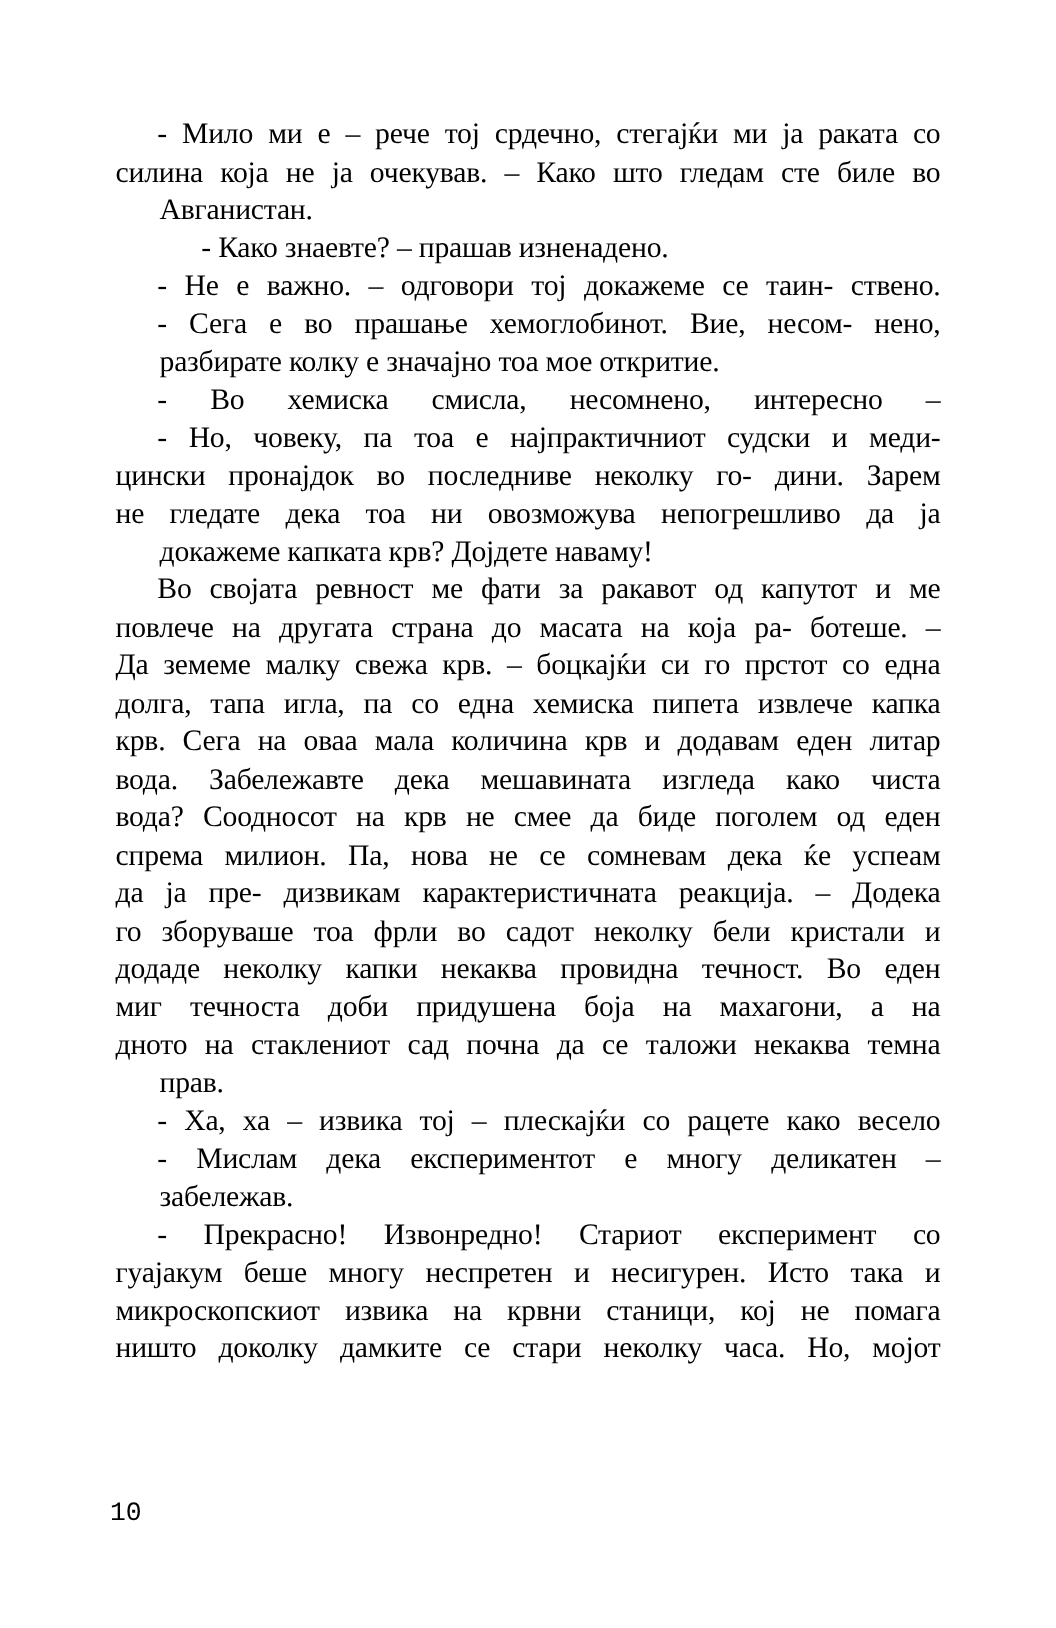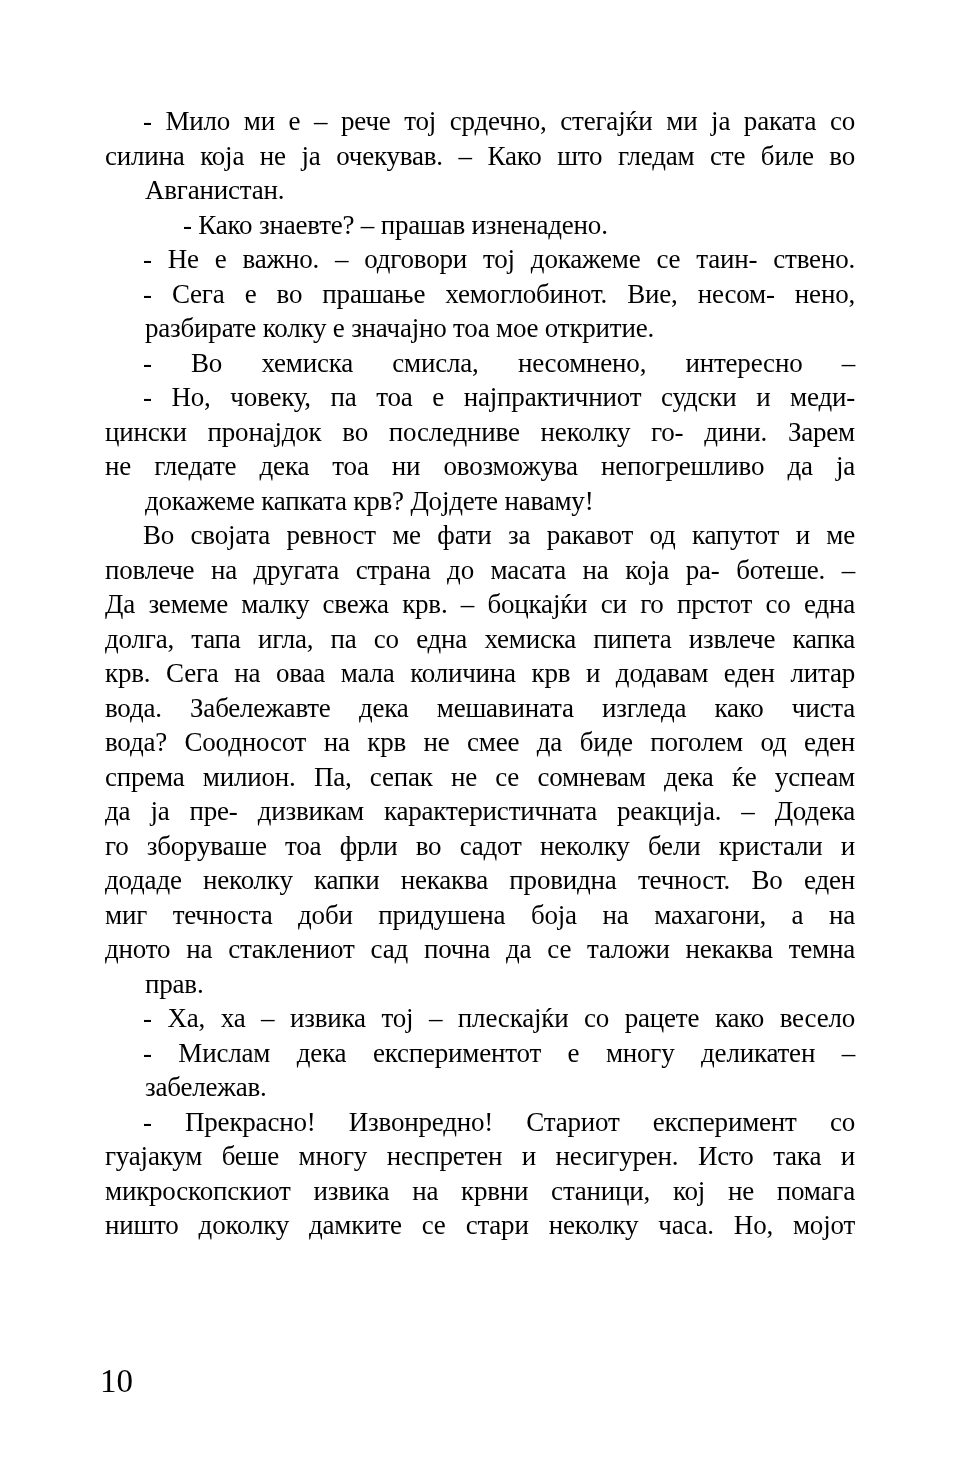--- a/index.html
+++ b/index.html
@@ -27,22 +27,22 @@
     text-align: justify;
     text-align-last: justify;
     white-space: normal;
   }
   .ln.end { text-align-last: left; margin-left: 40px; }
   .ln.first { text-indent: 38px; }
   .page-number {
     position: absolute;
     left: 100px;
     top: 1363px;
-    font-family: Liberation Serif, serif;
-    font-size: 33px;
+    font-family: Liberation Mono, monospace;
+    font-size: 24px;
     color: #000000;
   }
 </style>
 </head>
 <body>
 
 <div class="page">
   <div class="text-block">
 
     <div class="para">
@@ -76,21 +76,21 @@
     </div>
 
     <div class="para">
       <div class="ln first">Во својата ревност ме фати за ракавот од капутот и ме</div>
       <div class="ln">повлече на другата страна до масата на која ра- ботеше. –</div>
       <div class="ln">Да земеме малку свежа крв. – боцкајќи си го прстот со една</div>
       <div class="ln">долга, тапа игла, па со една хемиска пипета извлече капка</div>
       <div class="ln">крв. Сега на оваа мала количина крв и додавам еден литар</div>
       <div class="ln">вода. Забележавте дека мешавината изгледа како чиста</div>
       <div class="ln">вода? Соодносот на крв не смее да биде поголем од еден</div>
-      <div class="ln">спрема милион. Па, сепак не се сомневам дека ќе успеам</div>
+      <div class="ln">спрема милион. Па, нова не се сомневам дека ќе успеам</div>
       <div class="ln">да ја пре- дизвикам карактеристичната реакција. – Додека</div>
       <div class="ln">го зборуваше тоа фрли во садот неколку бели кристали и</div>
       <div class="ln">додаде неколку капки некаква провидна течност. Во еден</div>
       <div class="ln">миг течноста доби придушена боја на махагони, а на</div>
       <div class="ln">дното на стаклениот сад почна да се таложи некаква темна</div>
       <div class="ln end">прав.</div>
     </div>
 
     <div class="para">
       <div class="ln first">- Ха, ха – извика тој – плескајќи со рацете како весело</div>

